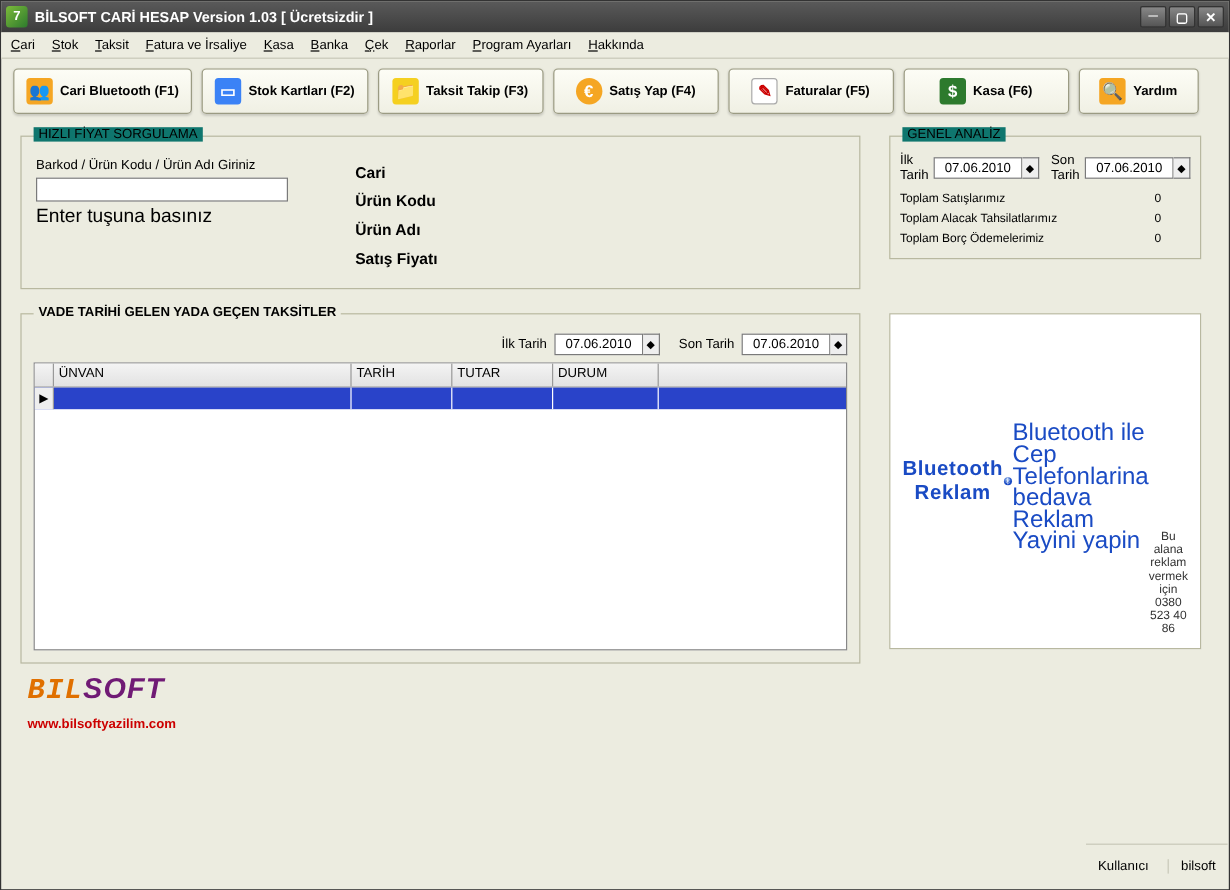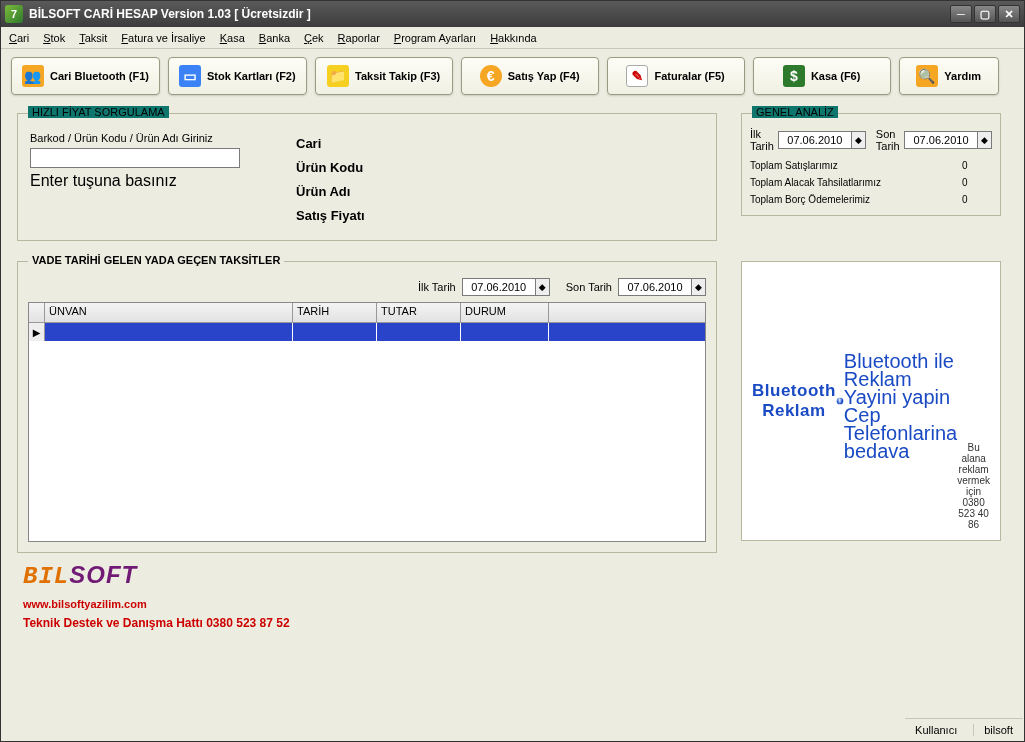--- a/index.html
+++ b/index.html
@@ -49,21 +49,21 @@
 .ad-title { color: #1a4bc4; font-weight: bold; font-size: 17px; letter-spacing: 0.5px; text-align:center; }
 .bt-icon { width: 90px; height: 90px; margin: 10px auto; }
 .ad-text { color: #1a4bc4; font-size: 20px; line-height: 18px; text-align:left; width:100%; margin-top:10px;}
 .ad-foot { font-size: 10px; text-align: center; margin-top: auto; color:#333; }
 .footer { padding: 8px 22px 0 22px; }
 .logo { font-size: 24px; font-weight: bold; font-style: italic; letter-spacing: 1px; }
 .logo .b1 { color: #e07000; font-family: Liberation Mono, monospace; }
 .logo .b2 { color: #701a75; }
 .link { color: #c00; font-size: 11px; font-weight: bold; margin-top: 8px; }
 .support { color: #c00; font-size: 12px; font-weight: bold; margin-top: 6px; }
-.statusbar { position: absolute; bottom: 1px; right: 1px; height: 22px; background: #ecece0; border-top: 1px solid #c8c8b8; display: flex; align-items: center; font-size: 11px; padding: 0 10px; gap:16px;}
+.statusbar { position: absolute; bottom: 1px; right: 1px; height: 37px; background: #ecece0; border-top: 1px solid #c8c8b8; display: flex; align-items: center; font-size: 11px; padding: 0 10px; gap:16px;}
 .statusbar .cell { border-left:1px solid #c8c8b8; padding-left:10px;}
 .window { position: relative; }
 </style>
 </head>
 <body>
 
 <div class="window">
   <div class="titlebar">
     <div class="app-icon">7</div>
     <span>BİLSOFT CARİ HESAP Version 1.03   [ Ücretsizdir ]</span>
@@ -211,31 +211,30 @@
               <radialGradient id="bg" cx="40%" cy="30%">
                 <stop offset="0%" stop-color="#a8c8f0"></stop>
                 <stop offset="100%" stop-color="#1a4bc4"></stop>
               </radialGradient>
             </defs>
           <circle cx="50" cy="50" r="42" fill="url(#bg)"></circle>
           <path d="M45 20 L45 80 L65 65 L35 35 M45 50 L65 35 L45 20 M45 50 L35 65" stroke="#fff" stroke-width="5" fill="none" stroke-linejoin="round" stroke-linecap="round"></path>
         </svg>
         <div class="ad-text">
           <div>Bluetooth ile</div>
+          <div>Cep Telefonlarina bedava</div>
           <div>Reklam Yayini yapin</div>
-          <div>Cep Telefonlarina bedava</div>
         </div>
         <div class="ad-foot">Bu alana reklam vermek için 0380 523 40 86</div>
       </div>
     </div>
   </div>
 
   <div class="footer">
     <div class="logo"><span class="b1">BIL</span><span class="b2">SOFT</span></div>
     <div class="link">www.bilsoftyazilim.com</div>
-    <div class="support">Teknik Destek ve Danışma Hattı 0380 523 87 52</div>
   </div>
 
   <div class="statusbar">
     <span>Kullanıcı</span>
     <span class="cell">bilsoft</span>
   </div>
 </div>
 
 </body></html>

